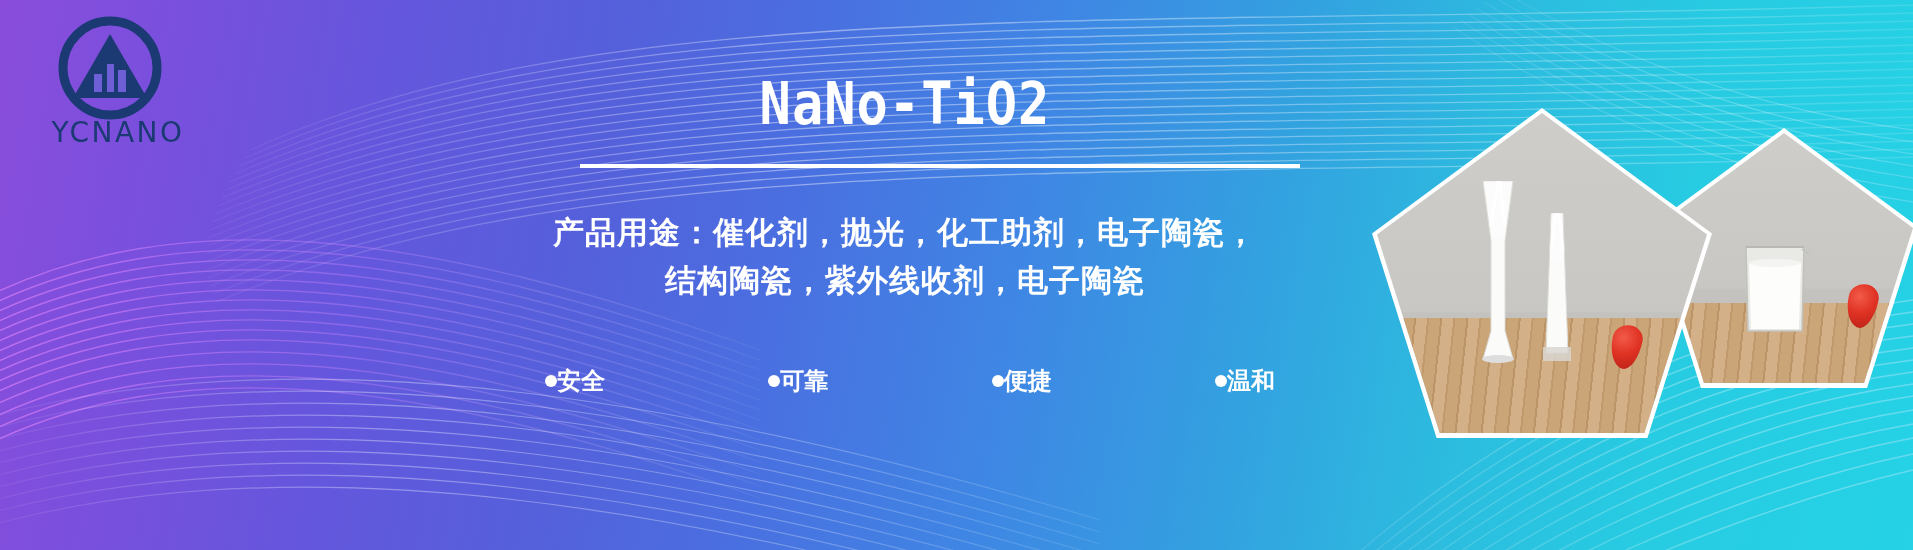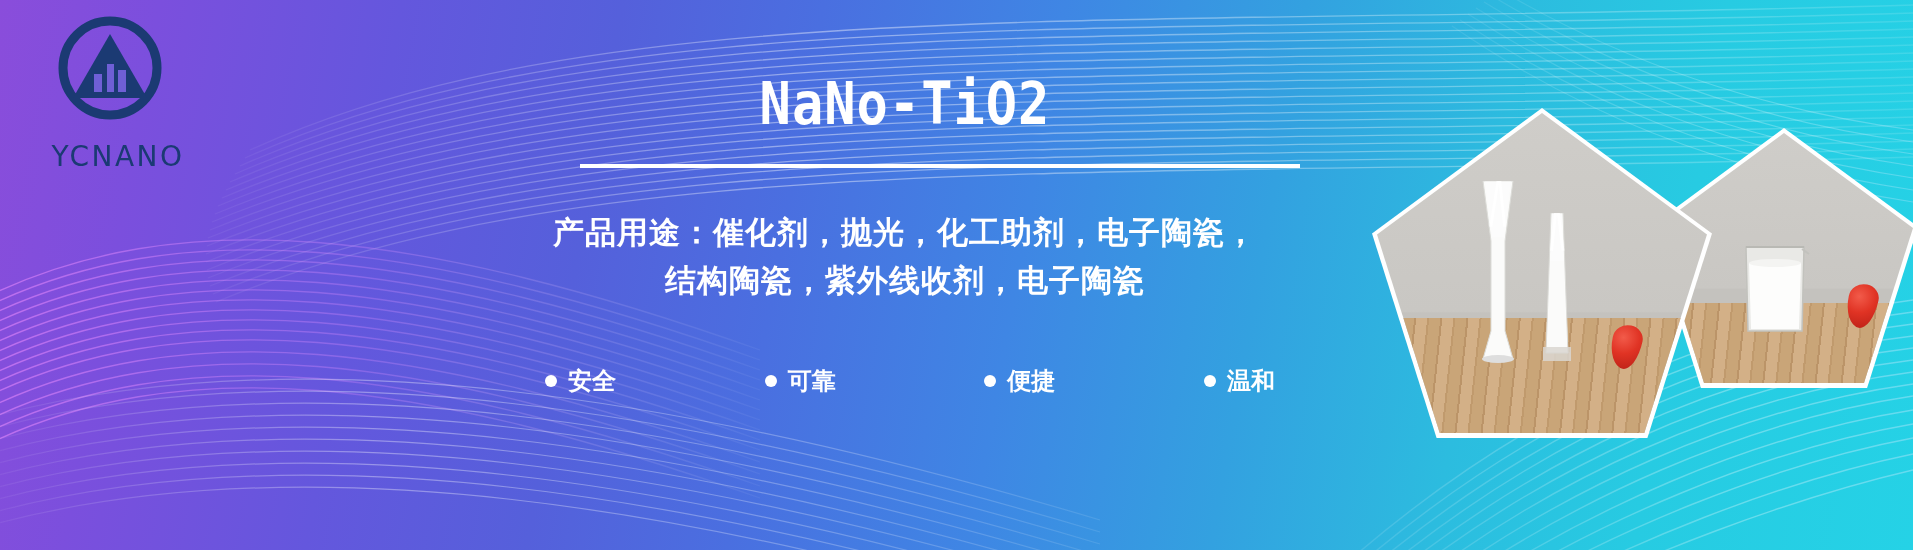--- a/index.html
+++ b/index.html
@@ -53,21 +53,20 @@
     position: absolute;
     left: 0px;
     top: 108px;
     width: 148px;
     text-align: center;
     color: #1b3a73;
     font-size: 28px;
     letter-spacing: 2.5px;
     font-weight: 400;
     font-family: "DejaVu Sans", sans-serif;
-    margin-top: 24px;
   }
 
   
   #content {
     position: absolute;
     left: 490px;
     top: 0;
     width: 830px;
     height: 446px;
   }
@@ -116,21 +115,21 @@
     width: 780px;
     display: flex;
     justify-content: space-between;
     align-items: center;
     padding: 0 25px;
     box-sizing: border-box;
   }
   .bullet-item {
     display: flex;
     align-items: center;
-    gap: 11px;
+    gap: 0;
     color: #ffffff;
     font-size: 24px;
     font-weight: 700;
     white-space: nowrap;
     font-family: "DejaVu Sans", sans-serif;
   }
   .bullet-dot {
     width: 12px;
     height: 12px;
     border-radius: 50%;

